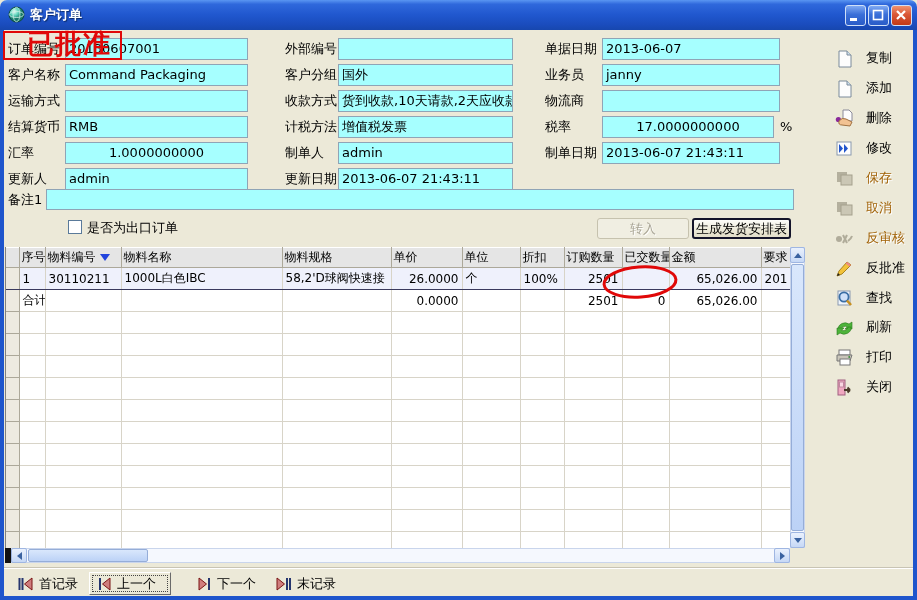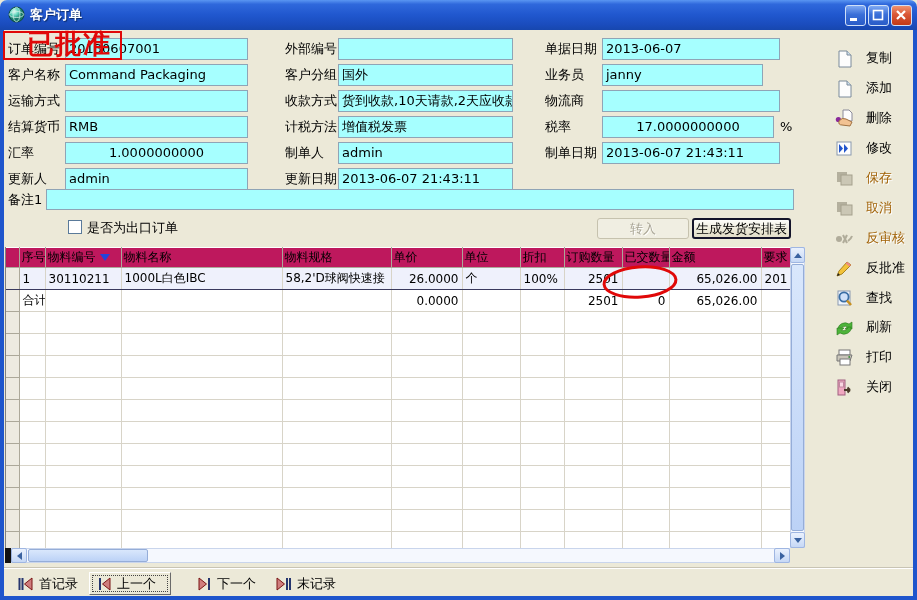--- a/index.html
+++ b/index.html
@@ -43,21 +43,21 @@
   
   .sbtn { position:absolute; left:835px; width:78px; height:24px; display:flex; align-items:center; gap:12px;
     font-size:13px; color:#000; cursor:default; }
   .sbtn.disabled { color:#a16207; text-shadow:1px 1px 0 #fff; }
   .sbtn svg { flex:0 0 auto; }
 
   
   .tablewrap { position:absolute; left:5px; top:247px; width:785px; height:301px; overflow:hidden;
     background:#fff; border-left:1px solid #808080; }
   table { border-collapse:collapse; table-layout:fixed; width:785px; font-size:12px; }
-  th { height:20px; font-weight:normal; text-align:left; padding:0 2px; background:#be185d;
+  th { height:20px; font-weight:normal; text-align:left; padding:0 2px; background:#e5e5e5;
     border-right:1px solid #ACA899; border-bottom:1px solid #ACA899; border-top:1px solid #fff;
     white-space:nowrap; overflow:hidden; }
   td { height:22px; padding:0 3px; border-right:1px solid #D8D4C8; border-bottom:1px solid #D8D4C8;
     white-space:nowrap; overflow:hidden; background:#fff; }
   td.ind { background:#EDEAE0; border-right:1px solid #ACA899; border-bottom:1px solid #ACA899; }
   td.r { text-align:right; }
   tr.selrow td { background:#EFF1FC; border-top:1px solid #3A3A5E; border-bottom:1px solid #3A3A5E; }
   tr.selrow td.ind { background:#EDEAE0; }
   .sortarrow { display:inline-block; width:0; height:0; border-left:5px solid transparent;
     border-right:5px solid transparent; border-top:7px solid #2244dd; margin-left:4px; vertical-align:middle; }
@@ -147,21 +147,21 @@
   <div class="lbl" style="left:285px;top:116px">计税方法</div>
   <div class="fld" style="left:338px;top:116px;width:175px"><span>增值税发票</span></div>
   <div class="lbl" style="left:285px;top:142px">制单人</div>
   <div class="fld" style="left:338px;top:142px;width:175px"><span>admin</span></div>
   <div class="lbl" style="left:285px;top:168px">更新日期</div>
   <div class="fld" style="left:338px;top:168px;width:175px"><span>2013-06-07 21:43:11</span></div>
 
   <div class="lbl" style="left:545px;top:38px">单据日期</div>
   <div class="fld" style="left:602px;top:38px;width:178px"><span>2013-06-07</span></div>
   <div class="lbl" style="left:545px;top:64px">业务员</div>
-  <div class="fld" style="left:602px;top:64px;width:161px"><span>janny</span></div>
+  <div class="fld" style="left:602px;top:64px;width:178px"><span>janny</span></div>
   <div class="lbl" style="left:545px;top:90px">物流商</div>
   <div class="fld" style="left:602px;top:90px;width:178px"><span></span></div>
   <div class="lbl" style="left:545px;top:116px">税率</div>
   <div class="fld r" style="left:602px;top:116px;width:172px"><span>17.0000000000</span></div>
   <div class="lbl" style="left:780px;top:116px">%</div>
   <div class="lbl" style="left:545px;top:142px">制单日期</div>
   <div class="fld" style="left:602px;top:142px;width:178px"><span>2013-06-07 21:43:11</span></div>
 
   <div class="stamp-box"></div>
   <div class="stamp-text">已批准</div>

